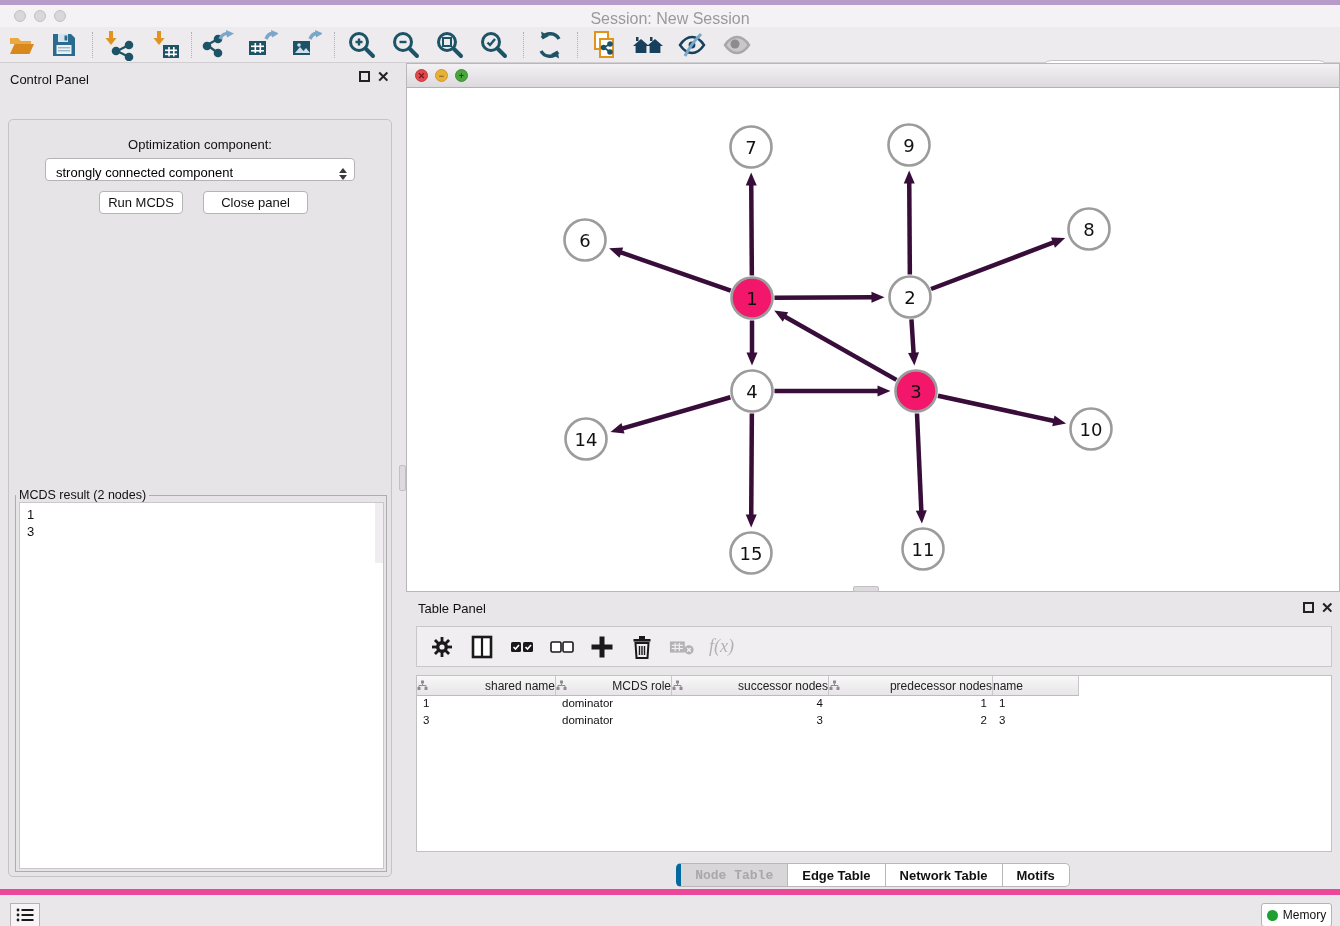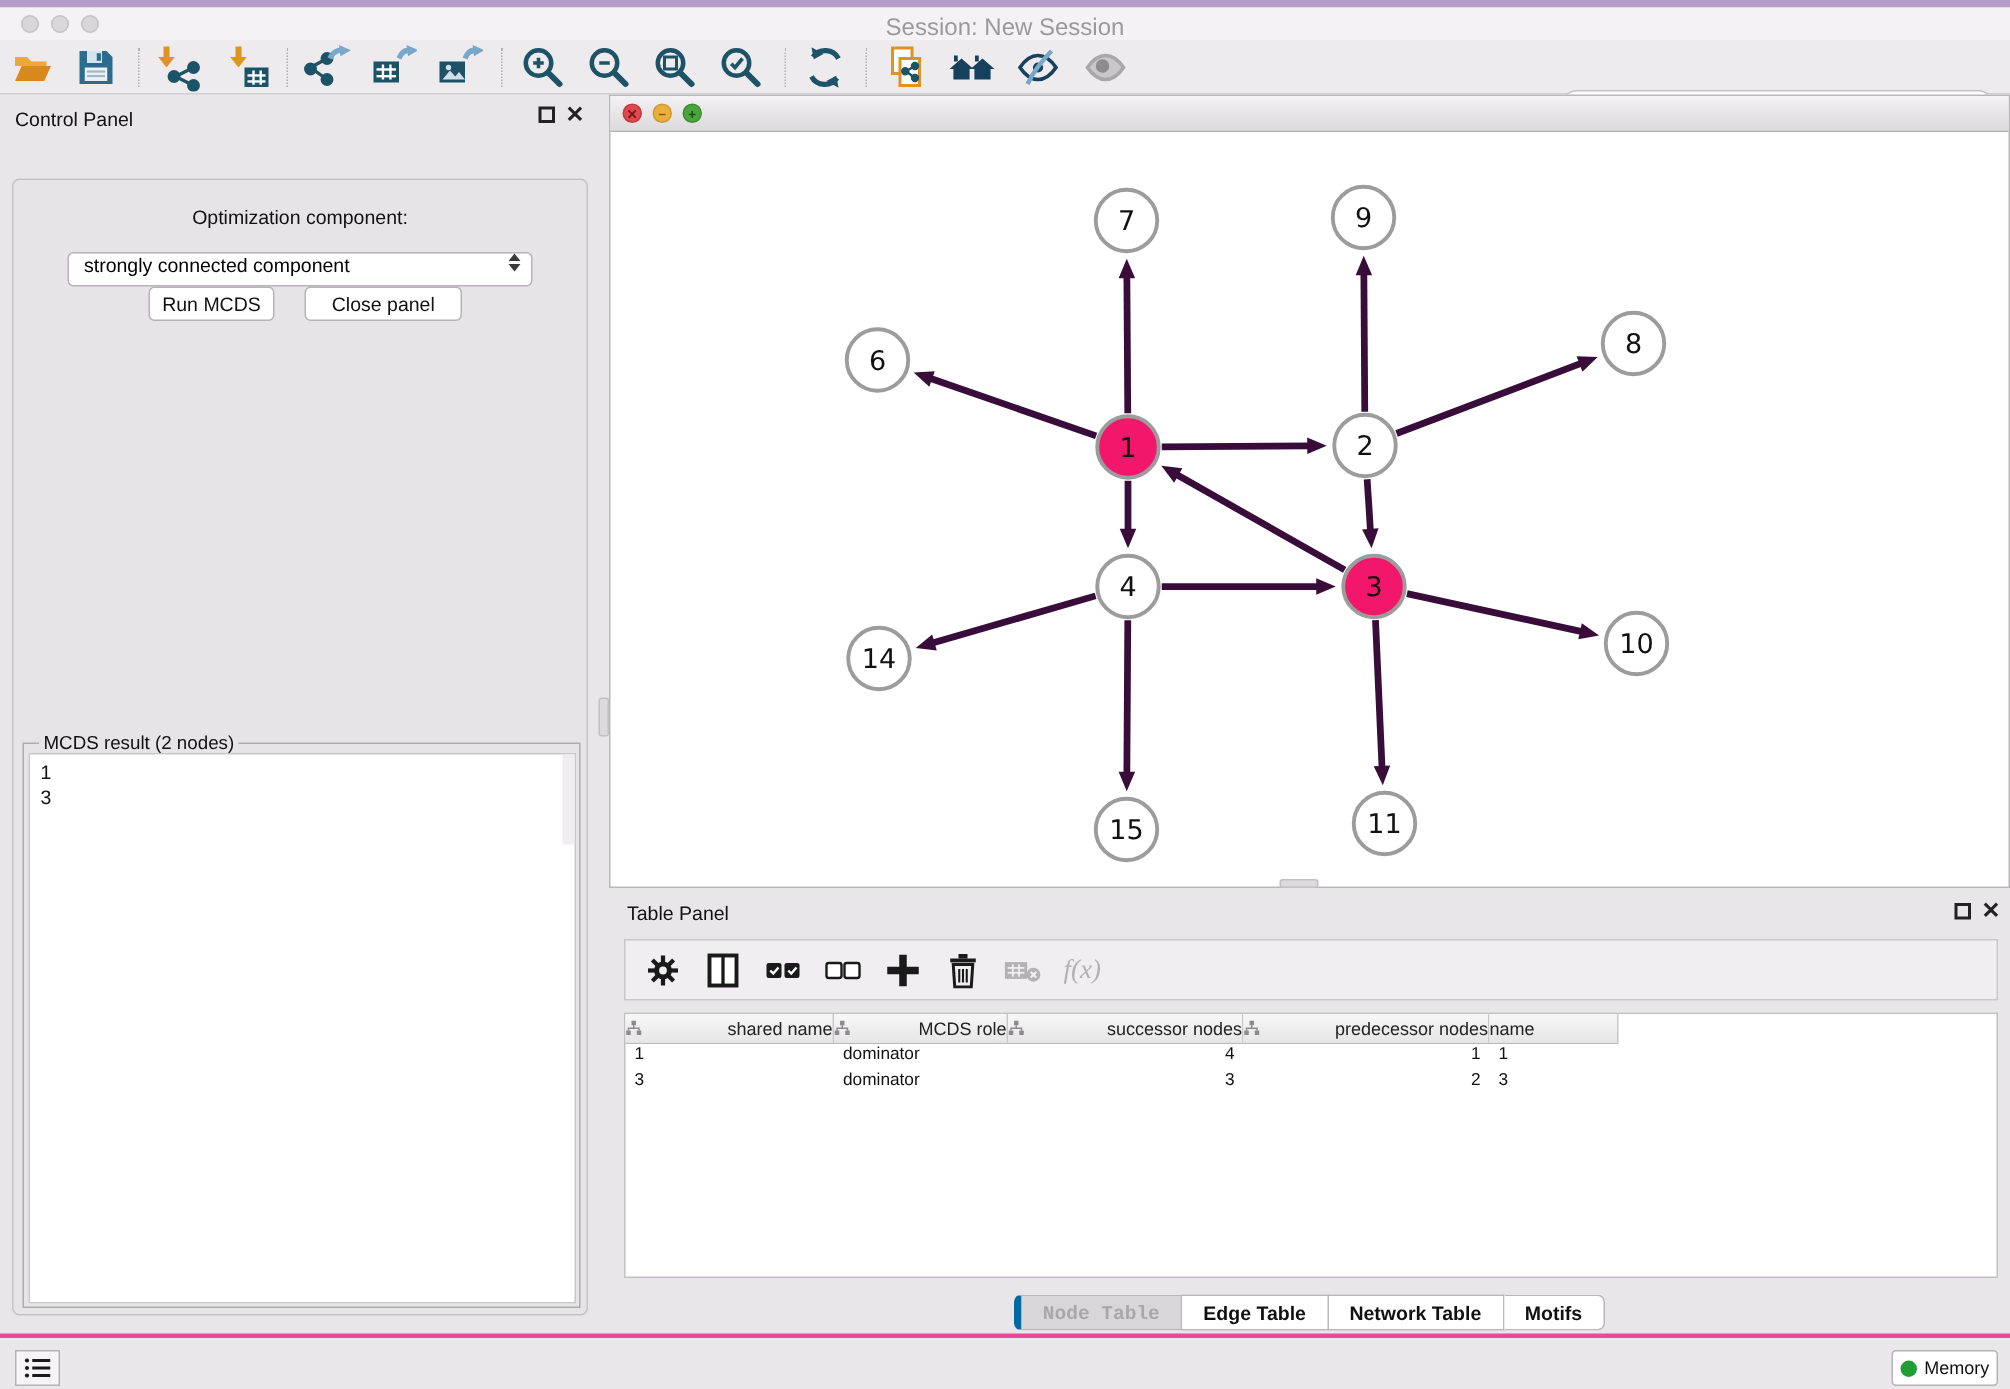--- a/index.html
+++ b/index.html
@@ -22,28 +22,28 @@
   #control-panel { left:0; top:63px; width:400px; height:826px;padding-left:26px; }
   #cp-title { left:10px; top:9px; font-size:13px; color:#111; }
   .panel-float { width:11px; height:11px; border:2px solid #222; }
   .panel-close { font-size:15px; font-weight:bold; color:#222; line-height:11px; }
   #cp-tabs { left:77px; top:34px; height:22px; display:flex; }
   .cp-tab { border:1px solid #b9b7b9; border-left:none; background:#fff; font-size:13px; color:#111; padding:0 14px; display:flex; align-items:center; }
   .cp-tab.first { border-left:1px solid #b9b7b9; border-radius:5px 0 0 5px; }
   .cp-tab.sel { background:#dddbdd; color:#b2b0b2; border-radius:0 5px 5px 0; }
   #cp-content { left:8px; top:56px; width:384px; height:758px; background:#e6e4e6; border:1px solid #c5c3c5; border-radius:5px; }
   #opt-label { width:100%; text-align:center; top:17px; font-size:13px; color:#111; }
-  #criterion-select { left:36px; top:48px; width:310px; height:23px; background:#fff; border:1px solid #b5b3b5; border-radius:4px; display:flex; align-items:flex-start; font-size:13px; padding-left:10px; }
+  #criterion-select { left:36px; top:38px; width:310px; height:23px; background:#fff; border:1px solid #b5b3b5; border-radius:4px; display:flex; align-items:flex-end; font-size:13px; padding-left:10px; }
   .updown { margin-left:auto; margin-right:7px; display:flex; flex-direction:column; gap:2px; }
   .updown i { width:0; height:0; border-left:4px solid transparent; border-right:4px solid transparent; display:block; }
   .updown .up { border-bottom:5px solid #3a3a3a; }
   .updown .dn { border-top:5px solid #3a3a3a; }
   .cp-btn { top:71px; height:23px; background:#fff; border:1px solid #b5b3b5; border-radius:4px; font-size:13px; display:flex; align-items:center; justify-content:center; color:#111; }
   #mcds-fieldset { left:6px; top:375px; width:372px; height:377px; border:1px solid #aeacae; }
-  #mcds-legend { left:10px; top:-8px; background:#e6e4e6; padding:0 3px; font-size:12.5px; color:#111; }
+  #mcds-legend { left:0; top:-8px; background:#e6e4e6; padding:0 3px; font-size:12.5px; color:#111; }
   #mcds-result { left:3px; top:6px; width:365px; height:367px; background:#fff; border:1px solid #c9c7c9; font-size:13px; color:#111; padding:3px 0 0 7px; line-height:17px; }
   #mcds-scroll { right:0; top:0; width:8px; height:60px; background:#efedef; }
 
   
   #net-window { left:406px; top:63px; width:934px; height:529px; background:#fff; border:1px solid #b9b7b9; }
   #net-titlebar { left:0; top:0; width:932px; height:24px; background:linear-gradient(#f3f1f3,#dcdadc); border-bottom:1px solid #b3b1b3; }
   .mac-dot { width:13px; height:13px; border-radius:50%; top:5px; font-size:9px; font-weight:bold; text-align:center; line-height:13px; }
   #net-title { width:100%; text-align:center; top:5px; font-size:13px; color:#111; }
   #net-canvas { left:0; top:24px; }
   #v-splitter { left:-8px; top:401px; width:7px; height:26px; background:#dcdadc; border:1px solid #c2c0c2; border-radius:2px; }
@@ -62,21 +62,21 @@
   .td { padding:1px 6px 0 6px; overflow:hidden; white-space:nowrap; }
   .c0 { width:139px; } .c1 { width:116px; } .c2 { width:157px; } .c3 { width:164px; } .c4 { width:86px; }
   .ar { text-align:right; }
   #tp-tabs { left:0; width:934px; top:267px; height:24px; display:flex; justify-content:center; }
   .tp-tab { border:1px solid #b9b7b9; border-left:none; background:#fff; font-size:13px; font-weight:bold; color:#111; padding:0 14px; display:flex; align-items:center; }
   .tp-tab.first { border-left:5px solid #0369a1; border-radius:5px 0 0 5px;font-family:Liberation Mono, monospace; }
   .tp-tab.last { border-radius:0 5px 5px 0; }
   .tp-tab.sel { background:#d8d6d8; color:#a9a7a9; }
 
   
-  #status-bar { left:0; top:889px; width:1340px; height:37px; background:#e9e7e9; border-top:3px solid #ec4899; }
+  #status-bar { left:0; top:889px; width:1340px; height:37px; background:#e9e7e9; border-top:6px solid #ec4899; }
   #status-list-btn { left:10px; top:8px; width:30px; height:24px; background:#f6f4f6; border:1px solid #b5b3b5; display:flex; align-items:center; justify-content:center; }
   #memory-btn { left:1261px; top:8px; width:71px; height:24px; background:#fff; border:1px solid #b5b3b5; border-radius:3px; display:flex; align-items:center; justify-content:center; gap:5px; font-size:12px; color:#111; }
   #memory-dot { width:11px; height:11px; border-radius:50%; background:#1f9e33; }
 </style>
 </head>
 <body>
 
 <div id="accent-strip" class="abs"></div>
 <div id="titlebar" class="abs">
   <span class="tl-dot abs" style="left:14px"></span>

